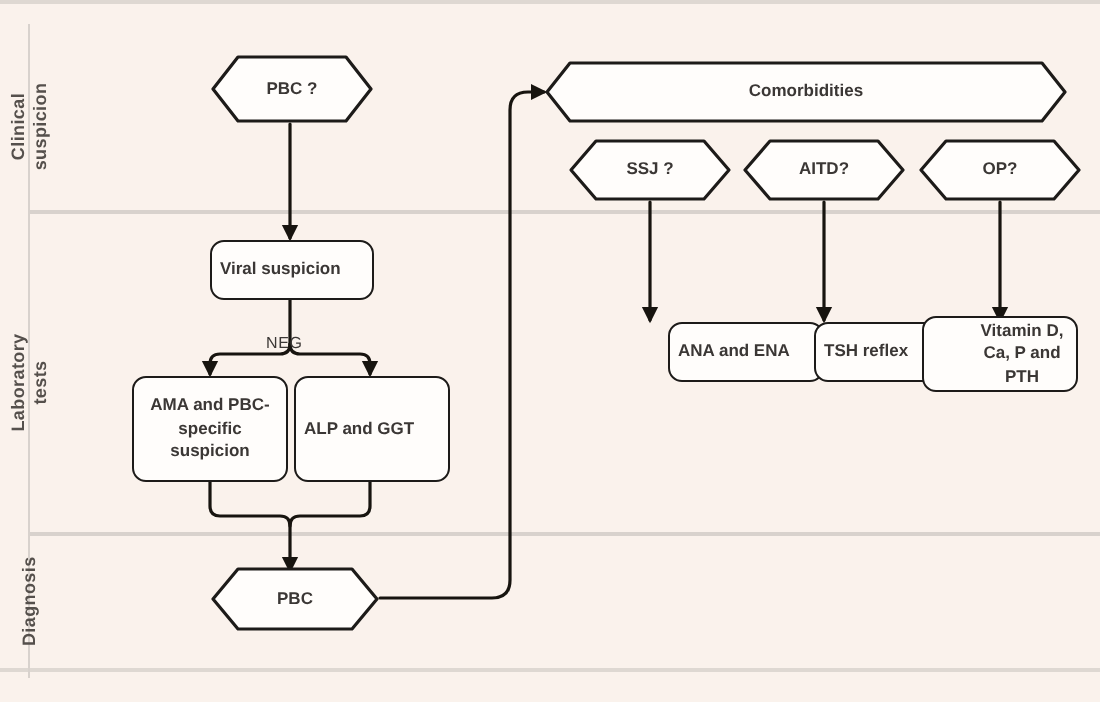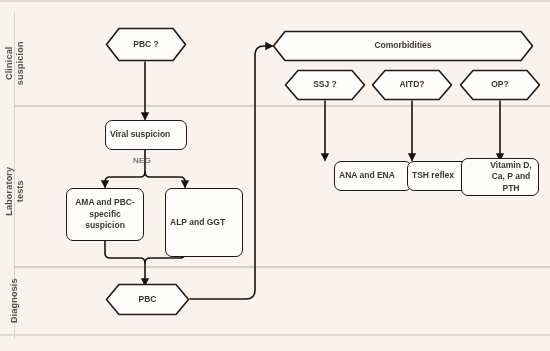--- a/index.html
+++ b/index.html
@@ -96,20 +96,21 @@
     stroke: #17140f;
     stroke-width: 1.6;
     stroke-linecap: round;
     stroke-linejoin: round;
   }
   .edge-label {
     position: absolute;
     font-size: 8px;
     color: #3b3735;
     letter-spacing: 0.3px;
+    margin-top: 11px;
   }
   .frame-top, .frame-bottom {
     position: absolute;
     left: 0; right: 0;
     height: 2px;
     background: #ded8d2;
   }
 </style>
 </head>
 <body>
@@ -199,21 +200,21 @@
   </div>
 
   <div class="node rect" style="left:105px; top:120px; width:82px; height:30px;">
     <span>Viral suspicion</span>
   </div>
 
   <div class="node rect" style="left:66px; top:188px; width:78px; height:53px;">
     <span>AMA and PBC-specific suspicion</span>
   </div>
 
-  <div class="node rect" style="left:147px; top:188px; width:78px; height:69px;margin-left:18px;">
+  <div class="node rect" style="left:147px; top:188px; width:78px; height:53px;">
     <span>ALP and GGT</span>
   </div>
 
   <div class="node rect" style="left:287px; top:161px; width:78px; height:30px;margin-left:47px;">
     <span>ANA and ENA</span>
   </div>
 
   <div class="node rect" style="left:375px; top:161px; width:75px; height:30px;margin-left:32px;">
     <span>TSH reflex</span>
   </div>

